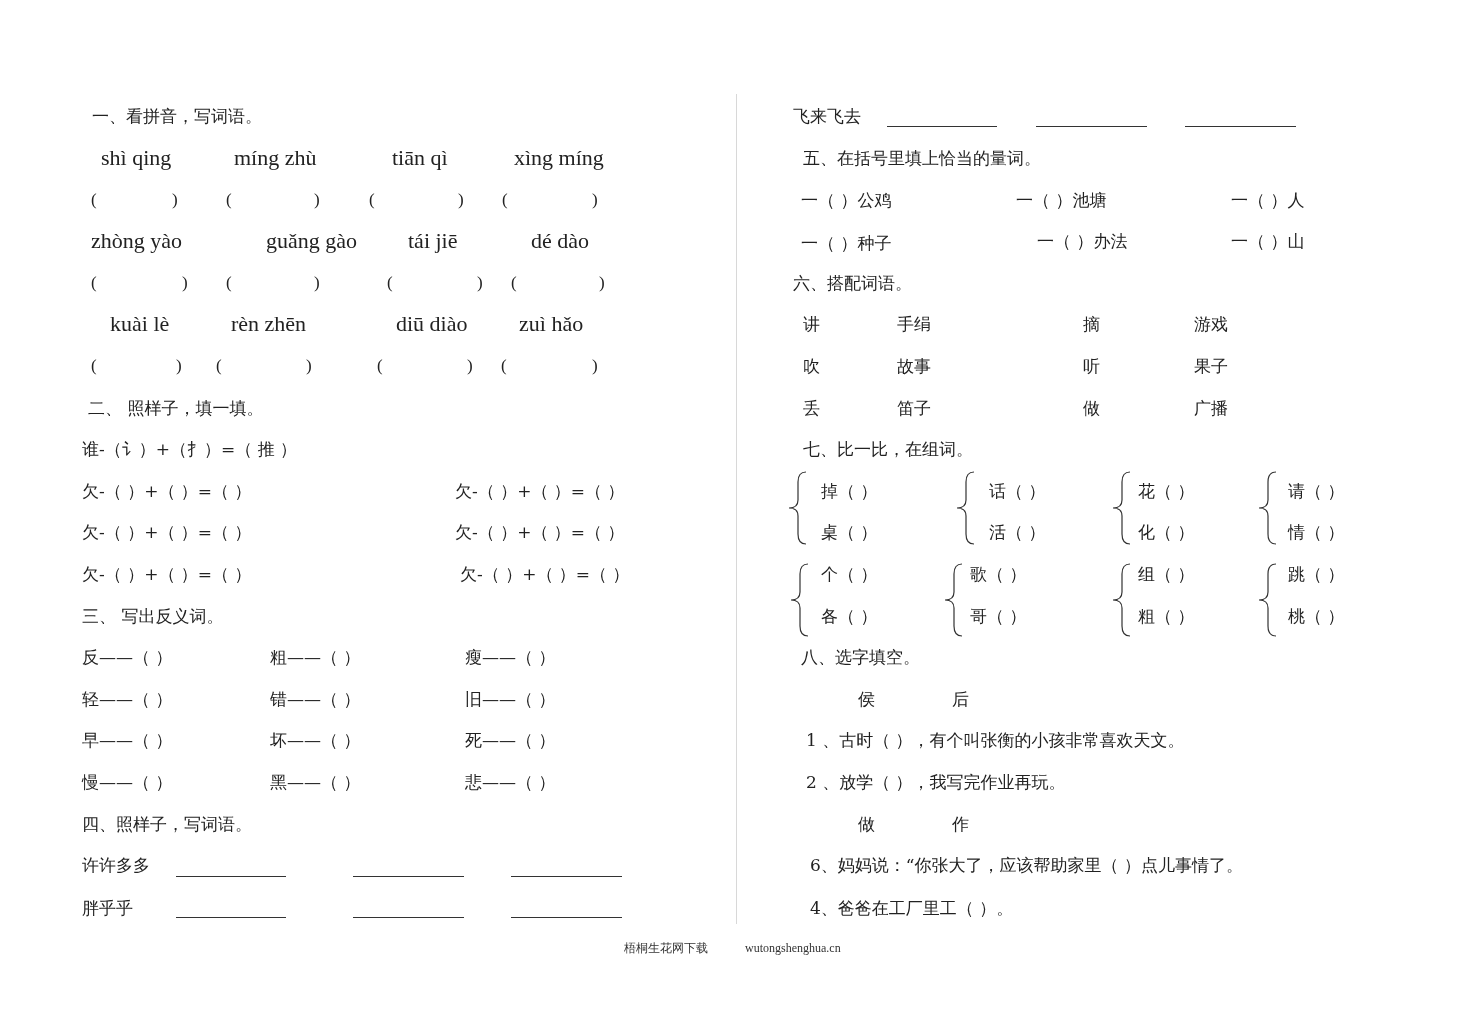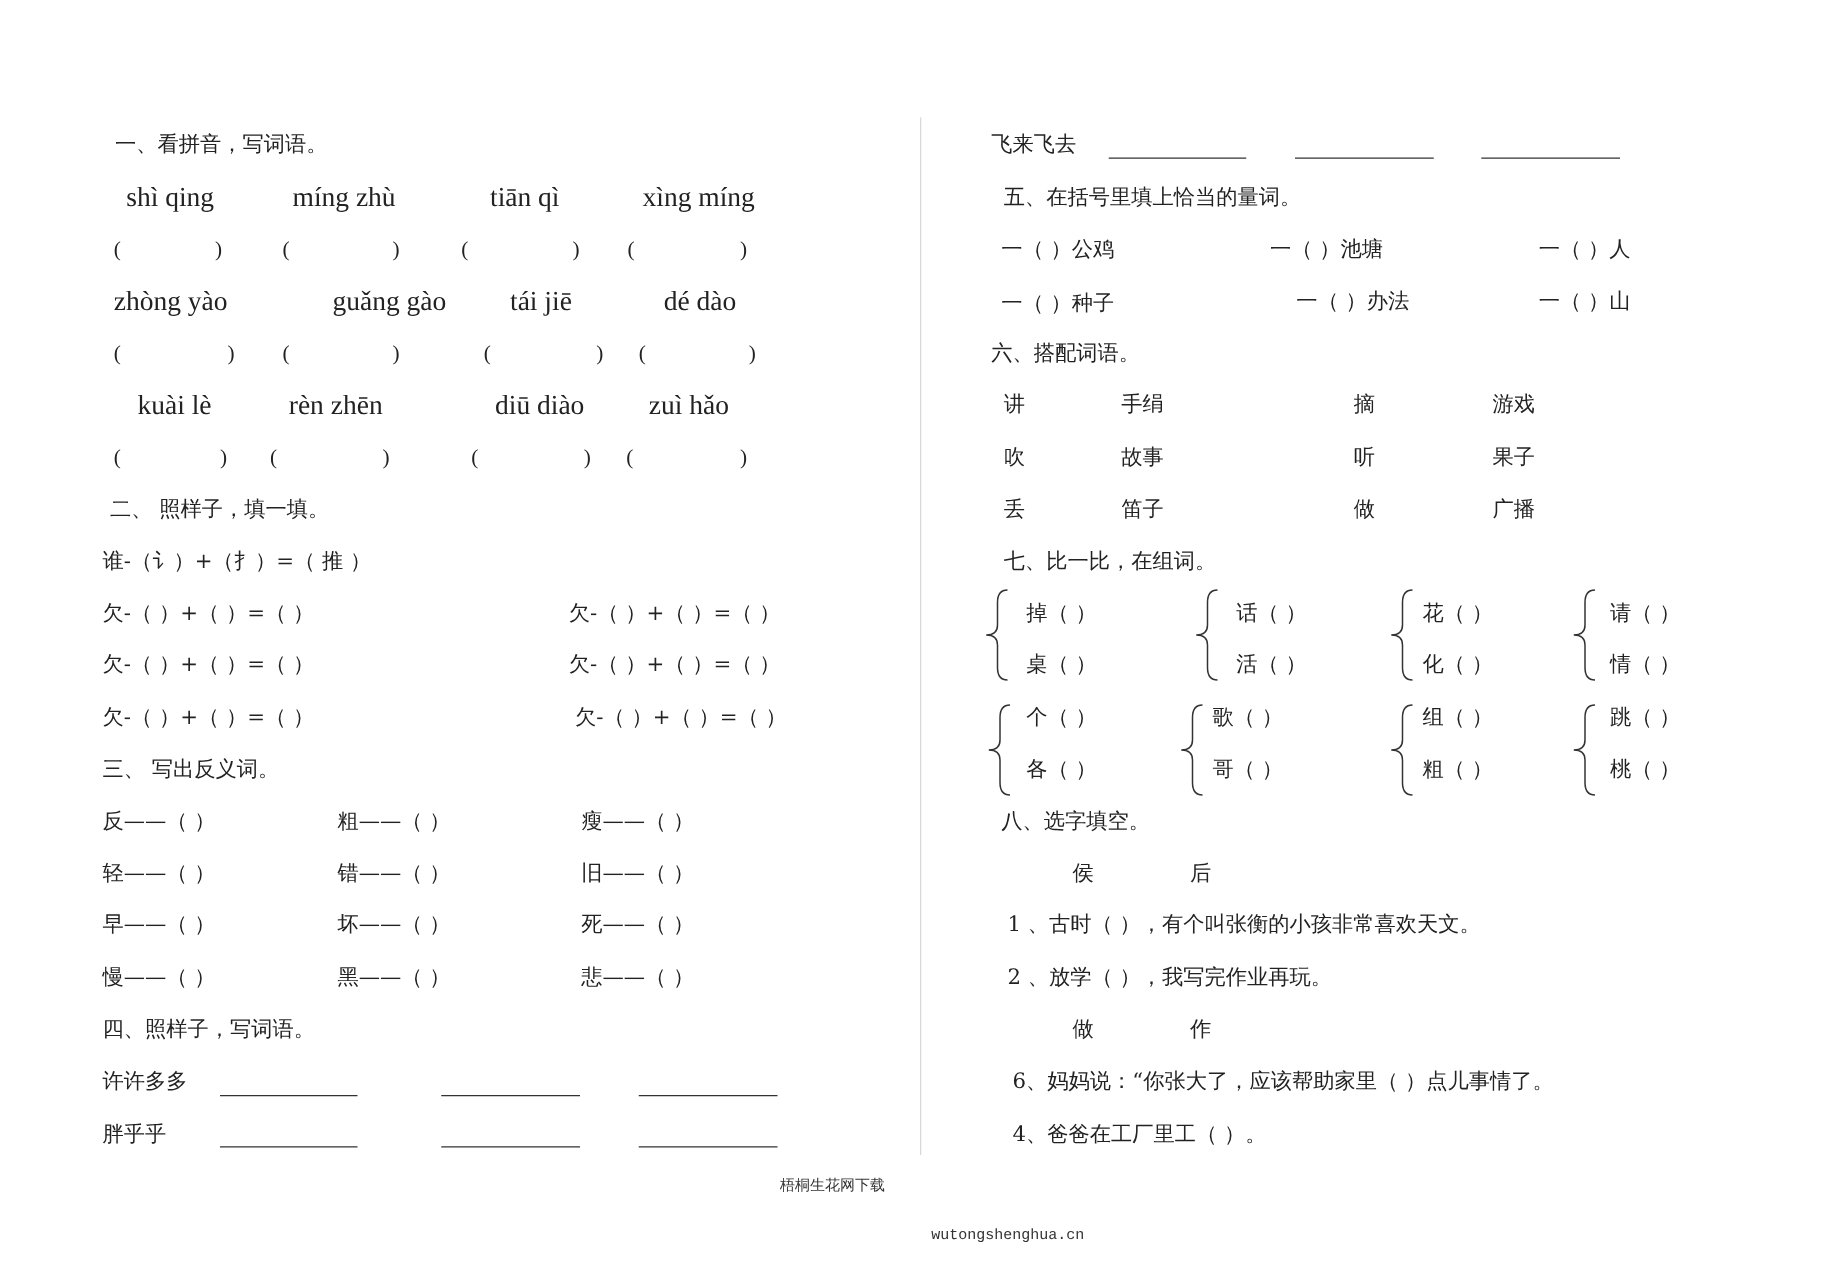--- a/index.html
+++ b/index.html
@@ -6,21 +6,21 @@
     body { width: 1474px; height: 1020px; position: relative; overflow: hidden;
       font-family: "DejaVu Serif", "Liberation Serif", serif; color: #222; font-size: 17px; }
     .abs { position: absolute; white-space: nowrap; line-height: 20px; }
     .divider { position: absolute; left: 736px; top: 94px; width: 1px; height: 830px; background: #d8d8d8; }
     .heading { font-size: 17px; }
     .py { font-family: "Liberation Serif", "DejaVu Serif", serif; font-size: 22px; }
     .paren { font-family: "Liberation Serif", serif; font-size: 17px; }
     .blank { position: absolute; border-bottom: 1px solid #333; height: 1px; }
     .brace { position: absolute; }
     .footer { font-size: 12px; color: #333; }
-    .footer-url { font-family: Liberation Mono, monospace; font-size: 12px; color: #333; margin-top: 40px; }
+    .footer-url { font-family: Liberation Serif, serif; font-size: 12px; color: #333; }
   </style>
 </head>
 <body>
 
 <div class="divider"></div>
 
 <div class="abs heading" style="left:92px;top:106px;">一、看拼音，写词语。</div>
 
 <div class="abs py" style="left:101px;top:148px;">shì   qing</div>
 <div class="abs py" style="left:234px;top:148px;">míng   zhù</div>

